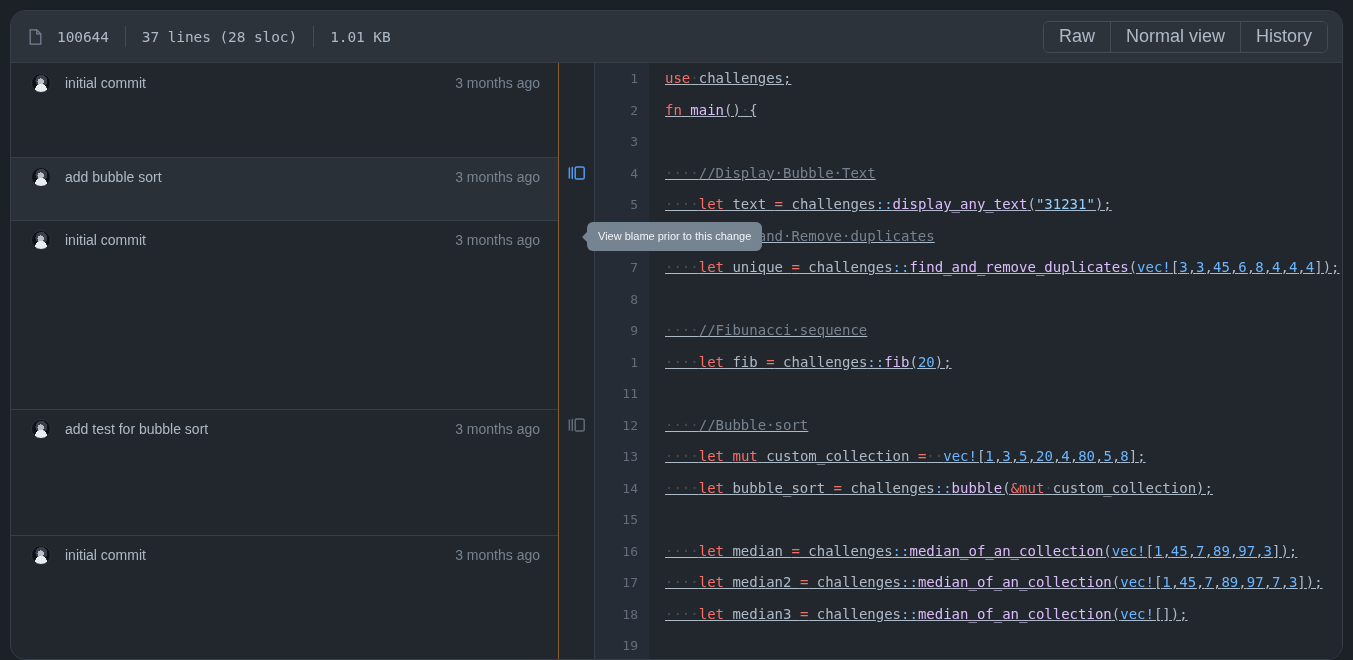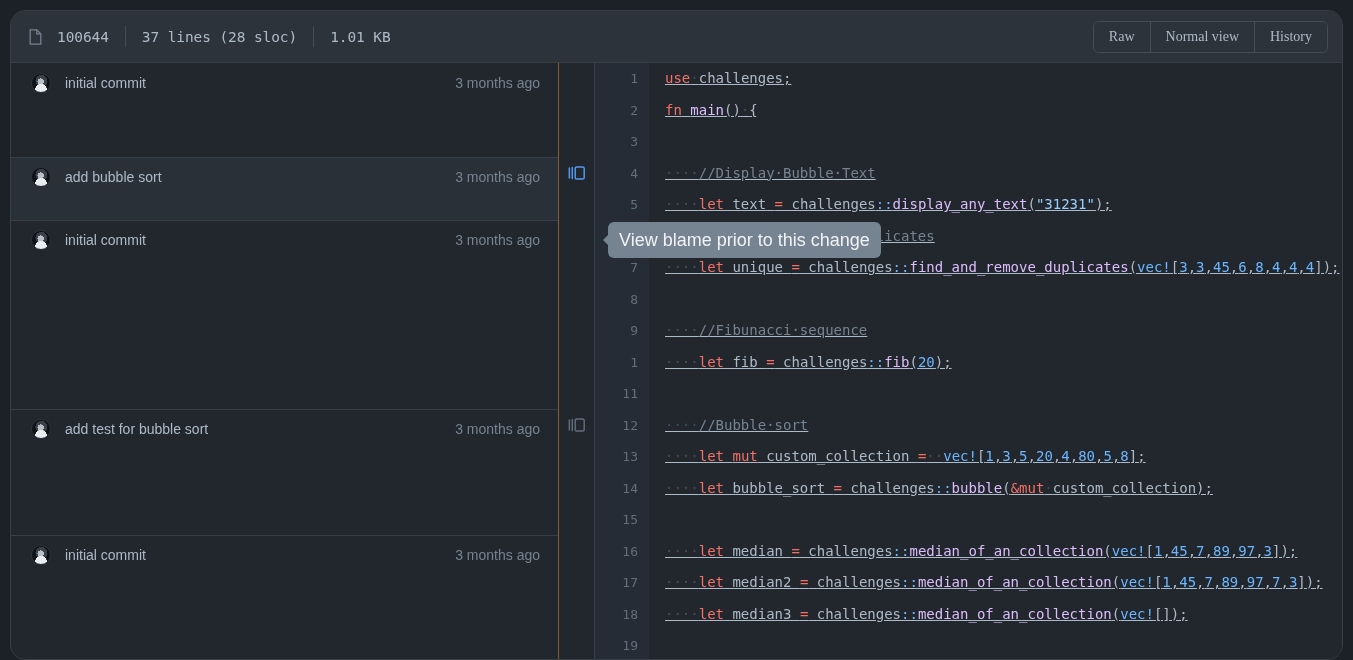--- a/index.html
+++ b/index.html
@@ -78,22 +78,22 @@
     border-radius: 6px;
     overflow: hidden;
     height: 30px;
     flex: 0 0 auto;
   }
   .btn-group button {
     background: #2d333b;
     border: 0;
     border-left: 1px solid #444c56;
     color: #adbac7;
-    font-family: Liberation Serif, serif;
-    font-size: 14px;
+    font-family: Liberation Sans, sans-serif;
+    font-size: 18px;
     padding: 0 15px;
     cursor: pointer;
     white-space: nowrap;
   }
   .btn-group button:first-child { border-left: 0; }
 
   
   .blame-body {
     display: flex;
     height: calc(100% - 52px);
@@ -221,25 +221,25 @@
   .t-num  { color: #6cb6ff; }
   .t-str  { color: #96d0ff; }
   .t-cmt  { color: #768390; }
   .t-pun  { color: #adbac7; }
   .t-ws   { color: #444c56; }
   .t-macro{ color: #6cb6ff; }
 
   
   .tooltip {
     position: absolute;
-    left: 597px;
+    left: 576px;
     top: 159px;
     background: #768390;
     color: #f0f3f6;
-    font-size: 18px;
+    font-size: 11px;
     line-height: 1;
     padding: 9px 11px;
     border-radius: 6px;
     white-space: nowrap;
     z-index: 30;
     pointer-events: none;
   }
   .tooltip::after {
     content: "";
     position: absolute;

